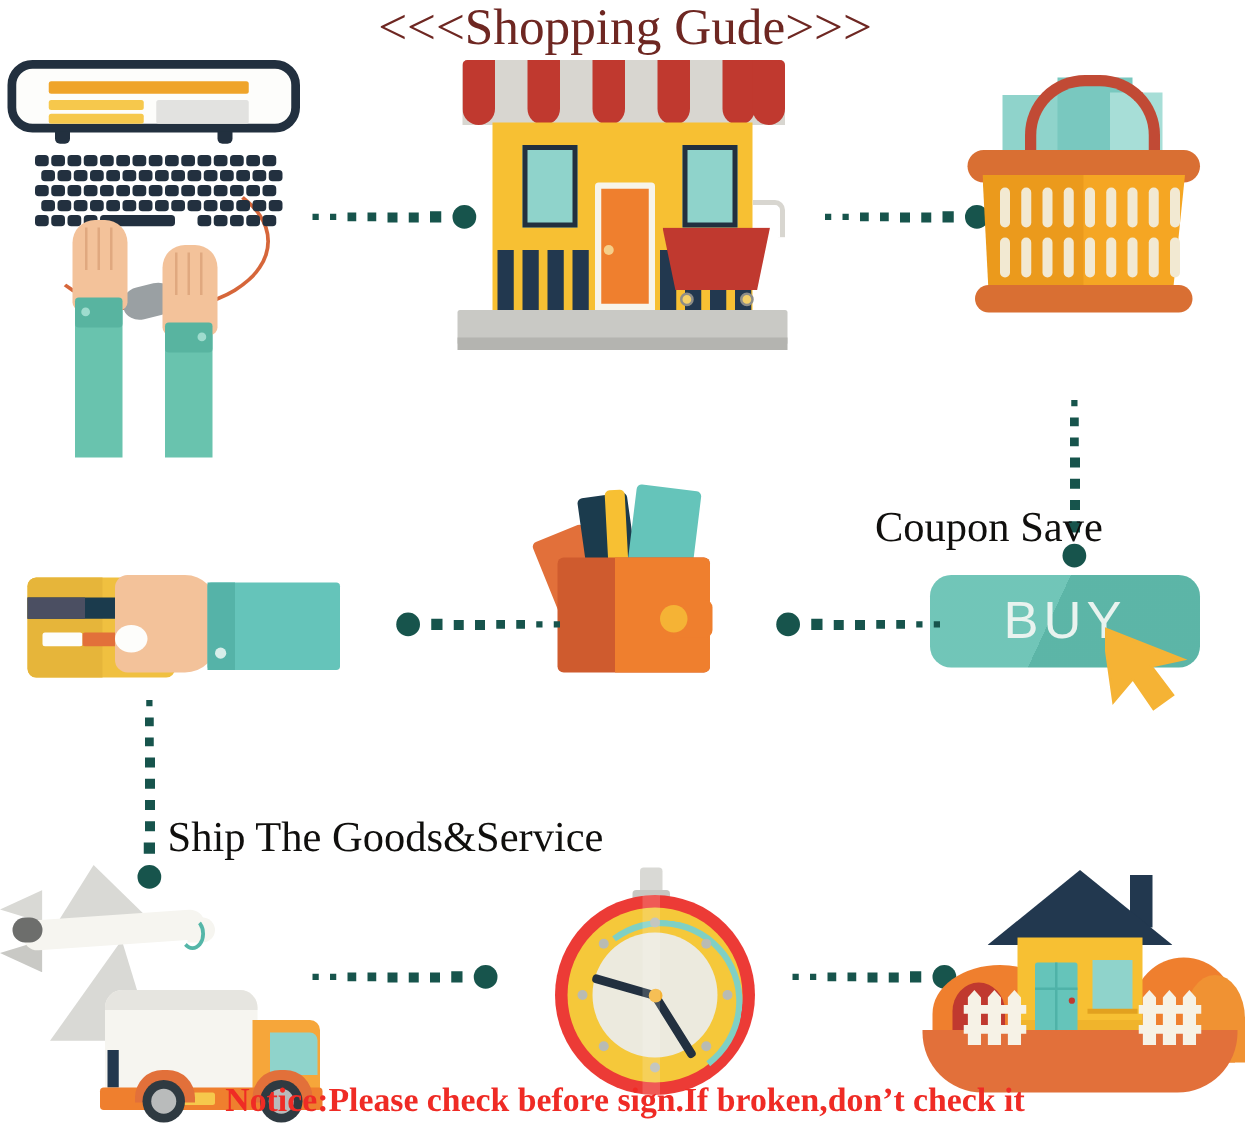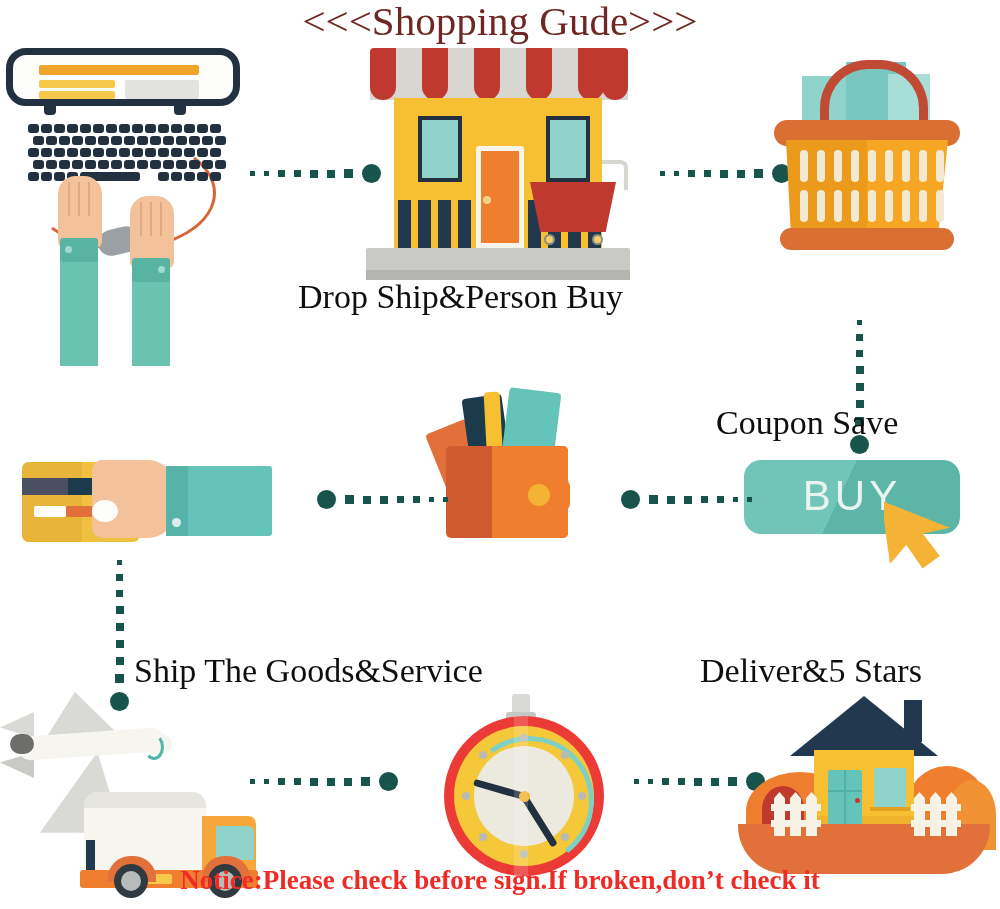--- a/index.html
+++ b/index.html
@@ -203,21 +203,21 @@
   .h-door-l{position:absolute;background:#4fb2a8;}
   .h-knob{position:absolute;left:127px;top:104px;width:5px;height:5px;border-radius:50%;background:#c0392f;}
   .h-win{position:absolute;left:146px;top:74px;width:32px;height:40px;background:#8fd3cb;}
   .h-sill{position:absolute;left:142px;top:113px;width:40px;height:4px;background:#e2a11f;}
   .picket{position:absolute;background:#f6f2e6;}
 
   
   .lbl-shop{left:298px;top:278px;}
   .lbl-cart{left:756px;top:272px;}
   .lbl-pay{left:88px;top:404px;}
-  .lbl-coupon{left:716px;top:404px;}
+  .lbl-coupon{left:700px;top:404px;}
   .lbl-ship{left:134px;top:652px;}
   .lbl-deliver{left:700px;top:652px;}
 </style>
 </head>
 <body>
 
 <div id="stage">
 
   <div class="title">&lt;&lt;&lt;Shopping Gude&gt;&gt;&gt;</div>
 
@@ -359,21 +359,20 @@
     <div class="shop-door"></div>
     <div class="door-knob"></div>
     <div class="shop-base"></div>
     <div class="shop-base2"></div>
     <div class="cart-h"></div>
     <div class="cart"></div>
     <div class="cart-w" style="left:192px;top:186px"></div>
     <div class="cart-w" style="left:240px;top:186px"></div>
   </div>
 
-  <div class="step-label lbl-shop">Drop Ship&amp;Person Buy</div>
 
   <div class="conn h" style="left:660px;top:164px;">
     <span class="dot d1"></span>
       <span class="dot d1"></span>
       <span class="dot d2"></span>
     <span class="dot d2"></span>
       <span class="dot d3"></span>
       <span class="dot d3"></span>
     <span class="dot d4"></span>
       <span class="dot head"></span>
@@ -562,21 +561,20 @@
     <span class="dot d1"></span>
       <span class="dot d1"></span>
       <span class="dot d2"></span>
     <span class="dot d2"></span>
       <span class="dot d3"></span>
       <span class="dot d3"></span>
     <span class="dot d4"></span>
       <span class="dot head"></span>
   </div>
 
-  <div class="step-label lbl-deliver">Deliver&amp;5 Stars</div>
 
   <div class="house">
     <div class="bush b1"></div>
     <div class="bush b2"></div>
     <div class="bush b3"></div>
     <div class="bush b4"></div>
     <div class="h-chim"></div>
     <div class="h-roof"></div>
     <div class="h-wall"></div>
     <div class="h-wall-sh"></div>

